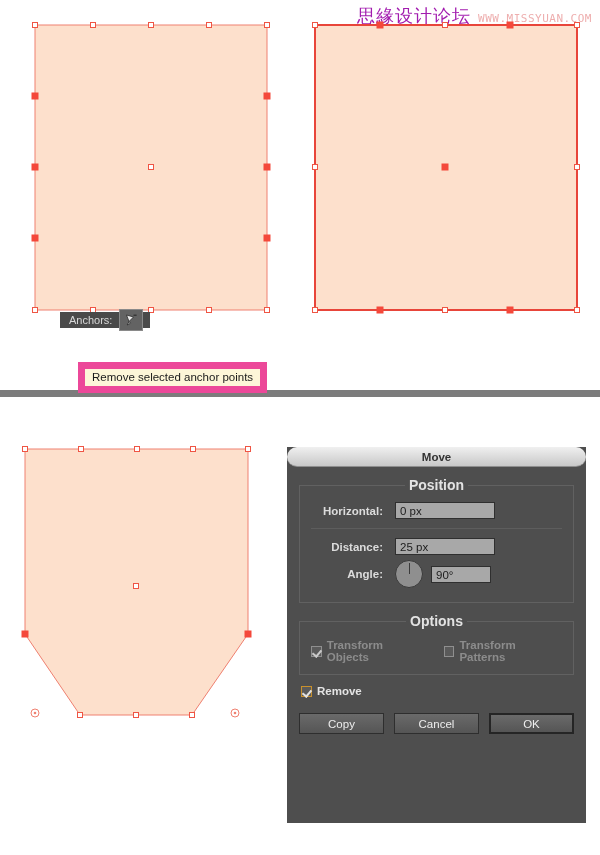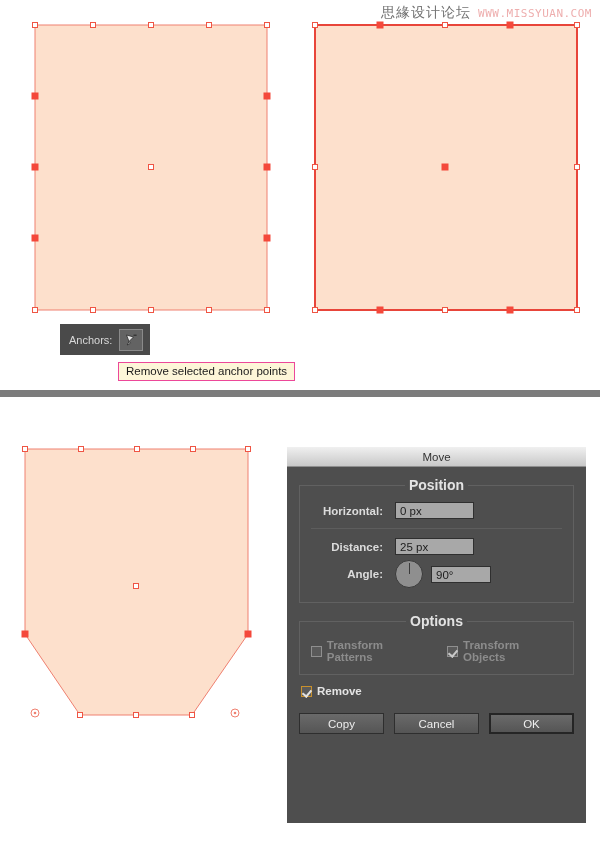--- a/index.html
+++ b/index.html
@@ -13,68 +13,67 @@
   }
   .canvas{position:absolute;left:0;top:0;width:600px;height:855px;}
 
   
   .watermark{
     position:absolute; right:8px; top:4px;
     display:flex; align-items:baseline; gap:7px;
     color:#e9a2a2; white-space:nowrap;
     pointer-events:none;
   }
-  .watermark .cn{font-size:14px; letter-spacing:1px; color:#737373;}
+  .watermark .cn{font-size:18px; letter-spacing:1px; color:#a21caf;}
   .watermark .url{font-size:11px; letter-spacing:.5px; color:#eeaeae;
                   font-family:"DejaVu Sans Mono", monospace;}
 
   
   .shape-svg{position:absolute;overflow:visible;}
 
   
   .divider{position:absolute;left:0;top:390px;width:600px;height:7px;background:#7c7c7c;}
 
   
   .anchors-bar{
-    position:absolute; left:60px; top:324px;
-    background:#4a4a4a; height:31px;
+    position:absolute; left:60px; top:312px;
+    background:#4a4a4a; height:16px;
     display:flex; align-items:center; gap:7px;
     padding:0 7px 0 9px;
     box-sizing:border-box;
   }
   .anchors-label{color:#d8d8d8;font-size:11px;}
   .pen-btn{
     width:22px;height:20px;background:#636363;
     border:1px solid #8a8a8a;
     display:flex;align-items:center;justify-content:center;
   }
   .tooltip{
     position:absolute;left:78px;top:362px;
-    background:#fdf6d8;border:1px solid #ec4899;
+    background:#fdf6d8;border:7px solid #ec4899;
     color:#1a1a1a;font-size:11.5px;
     padding:2px 7px 3px 7px;
     white-space:nowrap;
-    margin-left:40px;
   }
 
   
   .dialog{
     position:absolute;left:287px;top:447px;
     width:299px;height:376px;
     background:#4e4e4e;
     box-sizing:border-box;
     color:#d7d7d7;
     font-size:11.5px;
   }
   .dlg-titlebar{
     height:19px;
     background:linear-gradient(#f0f0f0,#c8c8c8);
     border-bottom:1px solid #8e8e8e;
     display:flex;align-items:center;justify-content:center;
-    color:#333;font-size:11.5px;font-weight:normal;
+    color:#333;font-size:11.5px;font-weight:bold;border-radius:10px;
   }
   .dlg-body{padding:10px 12px 0 12px;}
 
   fieldset.grp{
     border:1px solid #616161;
     margin:0 0 10px 0;
     padding:4px 9px 9px 9px;
     position:relative;
   }
   fieldset.grp legend{
@@ -85,21 +84,21 @@
     width:74px;text-align:right;padding-right:12px;
     font-weight:bold;color:#dcdcdc;font-size:11.5px;
   }
   .fld{
     background:#a8a8a8;border:1px solid #2f2f2f;
     color:#1c1c1c;font-size:11.5px;
     padding:1px 4px;
     box-sizing:border-box;
     height:17px;line-height:15px;
   }
-  .fld.wide{width:79px;}
+  .fld.wide{width:100px;}
   .fld.ang{width:60px;margin-left:8px;}
 
   .sep{height:1px;background:#5d5d5d;margin:9px 2px 9px 2px;}
 
   .dial{
     width:26px;height:26px;border-radius:50%;
     background:#8f8f8f;border:1px solid #3a3a3a;
     position:relative;
   }
   .dial:after{
@@ -279,26 +278,26 @@
           <span class="lbl">Angle:</span>
           <span class="dial"></span>
           <span class="fld ang">90°</span>
         </div>
       </fieldset>
 
       <fieldset class="grp">
         <legend>Options</legend>
         <div class="opt-row">
           <span class="opt-item">
+            <span class="chk on"></span>
+            <span>Transform Objects</span>
+          </span>
+          <span class="opt-item">
             <span class="chk"></span>
             <span>Transform Patterns</span>
-          </span>
-          <span class="opt-item">
-            <span class="chk on"></span>
-            <span>Transform Objects</span>
           </span>
         </div>
       </fieldset>
 
       <div class="preview-row">
         <span class="chk on gold"></span>
         <span>Remove</span>
       </div>
 
       <div class="btn-row">

